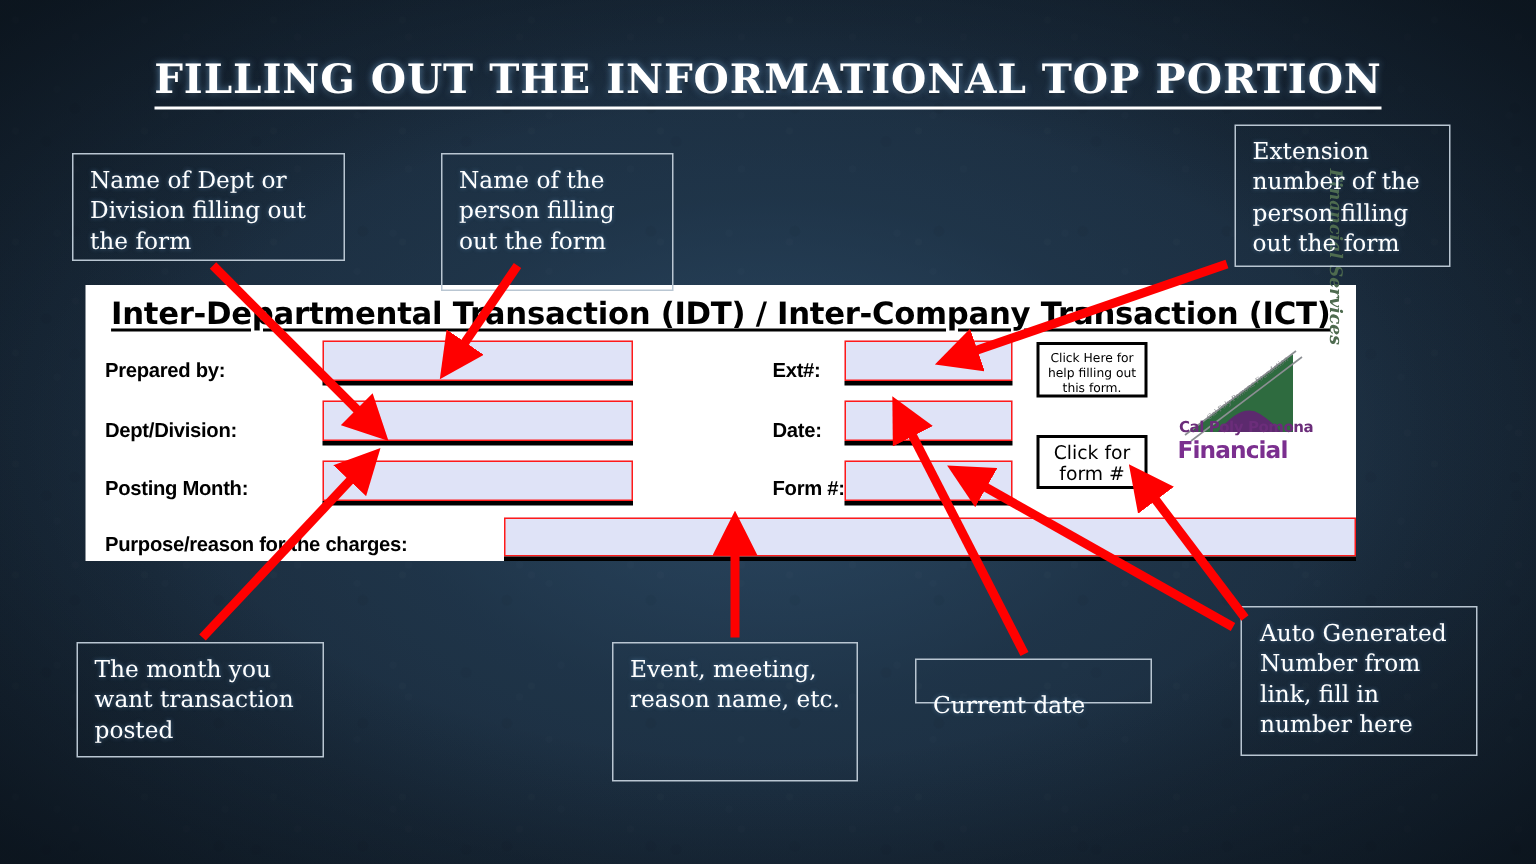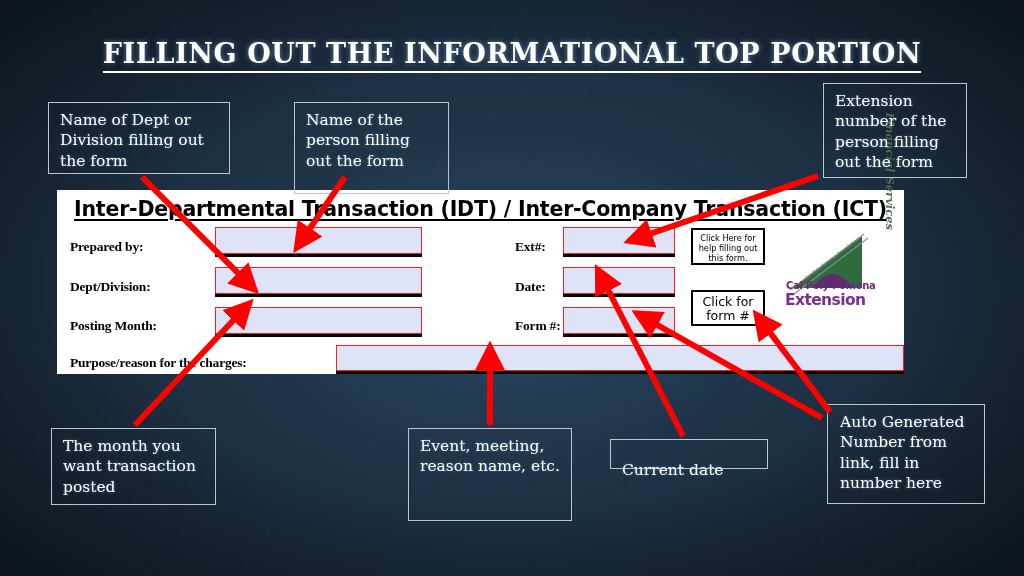--- a/index.html
+++ b/index.html
@@ -95,21 +95,21 @@
     font-weight: bold;
     font-size: 20.5px;
     color: #000000;
     letter-spacing: -0.2px;
     white-space: nowrap;
   }
   .form-title u { text-decoration: underline; text-underline-offset: 3px; }
 
   .f-label {
     position: absolute;
-    font-family: Liberation Serif, serif;
+    font-family: Liberation Sans, sans-serif;
     font-weight: bold;
     font-size: 13.5px;
     color: #000000;
     white-space: nowrap;
     letter-spacing: -0.2px;
   }
   .f-field {
     position: absolute;
     background: #dfe3f7;
     border: 1.5px solid #ff1a1a;
@@ -263,21 +263,21 @@
         <path d="M28 60 Q44 40 56 48 Q64 53 70 60 Z" fill="#5c2a6e"></path>
         <g stroke="#8c8f93" stroke-width="1.1" fill="none">
           <line x1="6" y1="62" x2="80" y2="6"></line>
           <line x1="10" y1="66" x2="84" y2="10"></line>
         </g>
         <g fill="#7a7d81" font-family="DejaVu Serif, serif" font-size="4.6" font-style="italic">
           <text transform="rotate(-37 22 52)" x="22" y="52">Cal Poly Pomona Foundation</text>
         </g>
       </svg>
       <div class="name1">Cal Poly Pomona</div>
-      <div class="name2">Extension</div>
+      <div class="name2">Financial</div>
       <div class="fin">Financial Services</div>
     </div>
 
     <div class="f-label" style="left:13px; top:165px;">Purpose/reason for the charges:</div>
     <div class="f-field" style="left:279px; top:155px; width:568px; height:26px;"></div>
     <div class="f-rule" style="left:279px; top:181px; width:568px;"></div>
   </div>
 
   <svg class="arrows" viewBox="0 0 1024 576">
     <defs>

